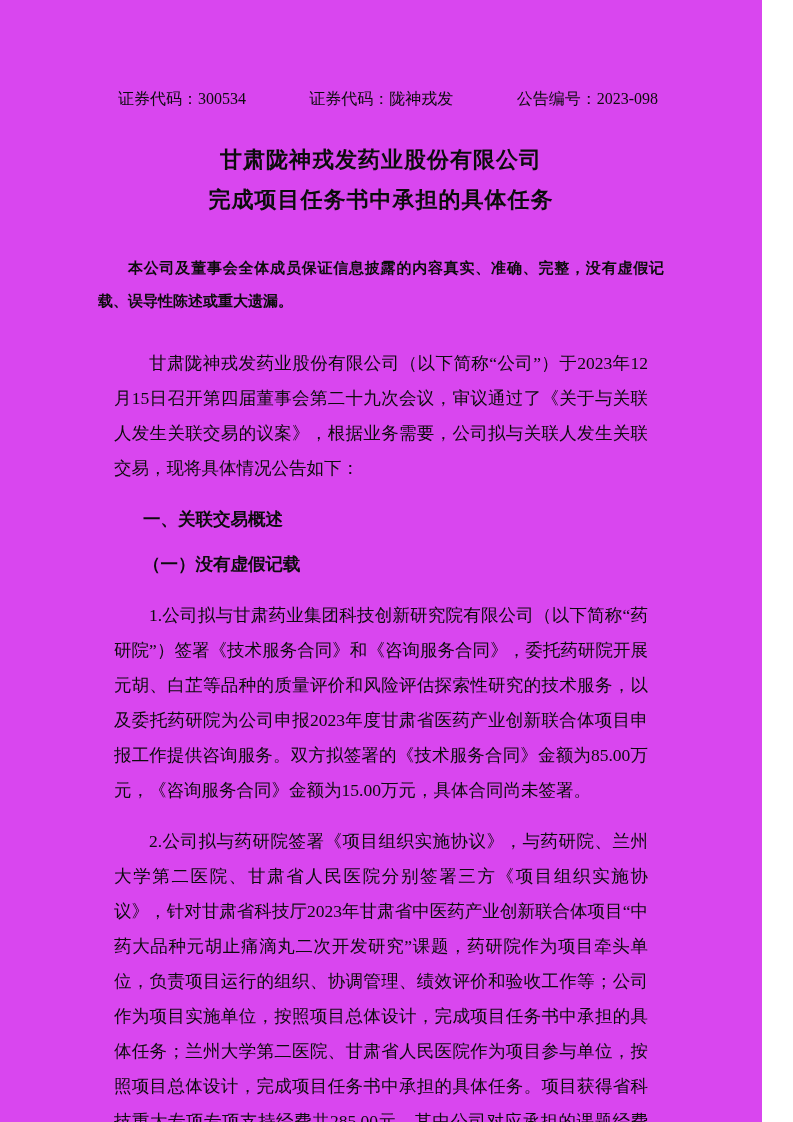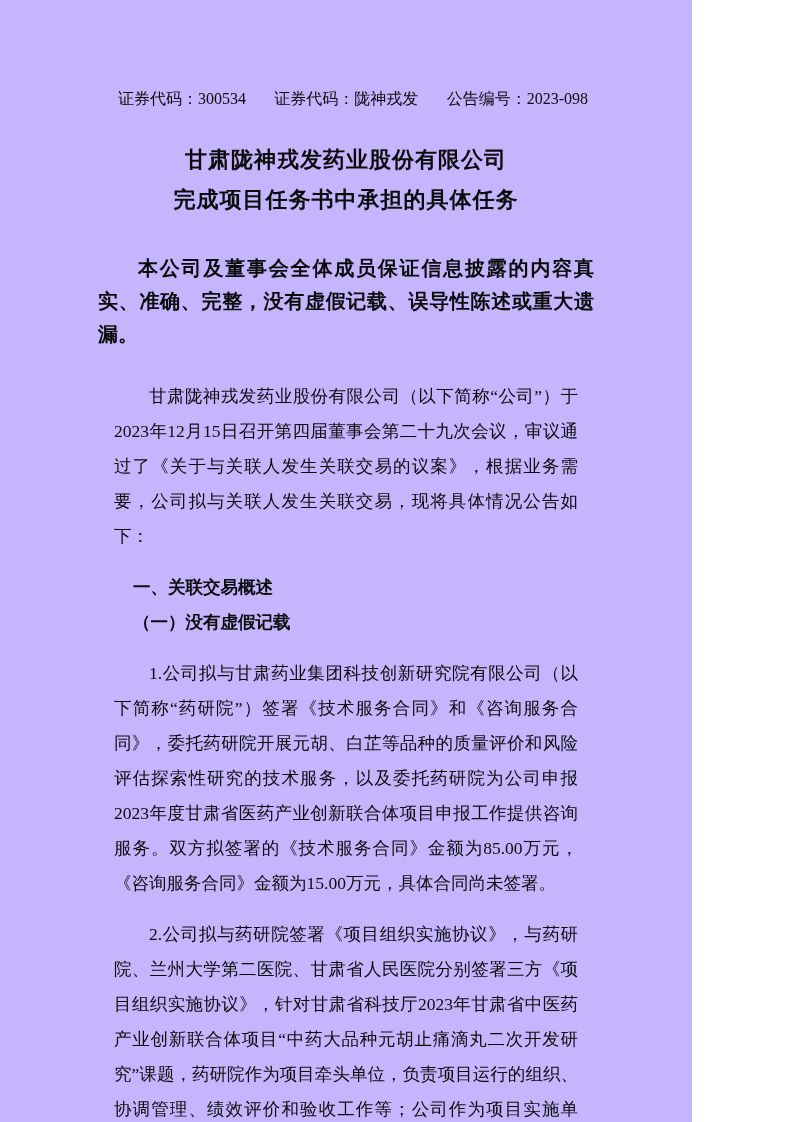--- a/index.html
+++ b/index.html
@@ -2,24 +2,24 @@
 <html><head>
 <meta charset="utf-8">
 <style>
   html, body {
     margin: 0;
     padding: 0;
     background: #ffffff;
   }
   .page {
     position: relative;
-    width: 692px;
+    width: 762px;
     height: 1122px;
     box-sizing: border-box;
-    background: #c4b5fd;
+    background: #d946ef;
     color: #0c0c0c;
     font-family: "Liberation Serif", "DejaVu Serif", serif;
     padding: 88px 98px 0 98px;
     overflow: hidden;
   }
   .doc-header {
     display: flex;
     justify-content: space-between;
     align-items: baseline;
     font-size: 16px;
@@ -35,37 +35,37 @@
     font-size: 22px;
     line-height: 40px;
     letter-spacing: 1px;
   }
   .title-line {
     display: block;
   }
   .disclaimer {
     margin: 32px 0 12px 0;
     font-weight: bold;
-    font-size: 20px;
+    font-size: 15px;
     line-height: 33px;
     text-align: justify;
     text-indent: 2em;
   }
   .body-block {
     margin-top: 28px;
   }
   .para {
     margin: 16px;
     font-size: 17.5px;
     line-height: 35px;
     text-align: justify;
     text-indent: 2em;
   }
   .sec-heading {
-    margin: 0;
+    margin: 10px;
     font-size: 17.5px;
     line-height: 35px;
     font-weight: bold;
     text-indent: 2em;
     text-align: left;
   }
 </style>
 </head>
 <body>
 

